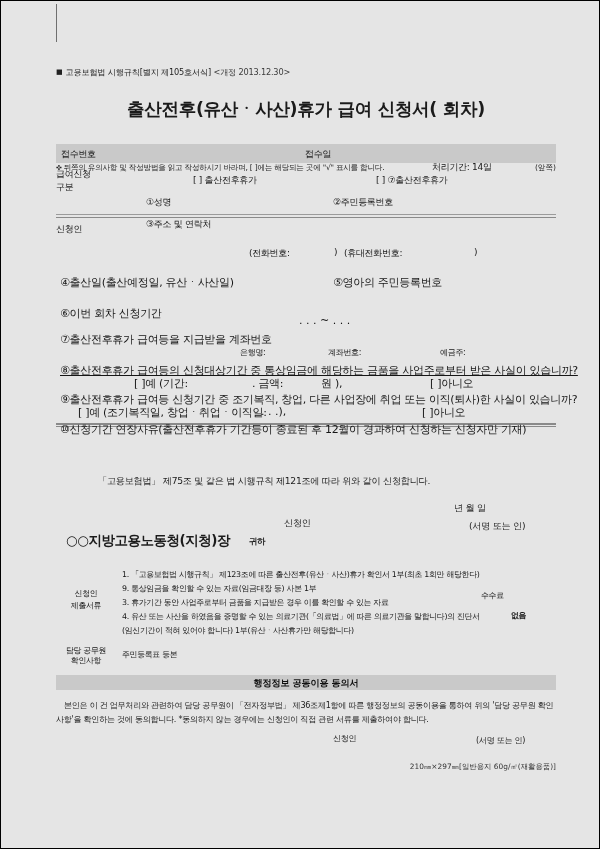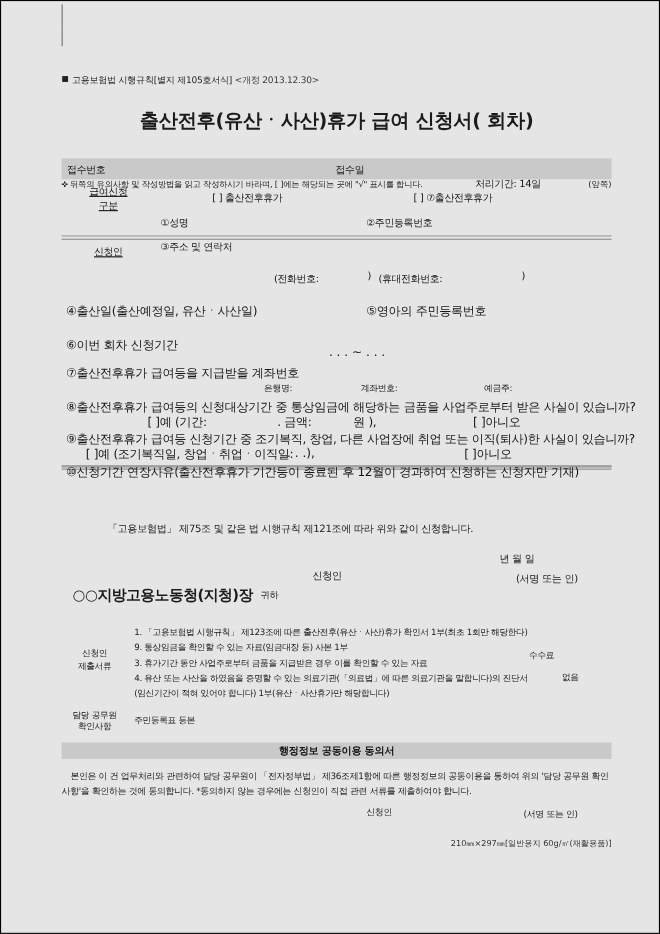--- a/index.html
+++ b/index.html
@@ -96,22 +96,20 @@
   .heavy-v { width: 1px; background: #7d7d7d; }
 
   .cell-label {
     position: absolute;
     font-size: 9px;
     letter-spacing: -0.3px;
     white-space: nowrap;
     color: #161616;
   }
   .cell-label.center {
-    text-align: center;
-    text-decoration: underline;
   }
   .gray-band {
     position: absolute;
     background: #c9c9c9;
     left: 0;
     width: 500px;
   }
 
   .t9 { font-size: 9px; }
   .t85 { font-size: 11px; }
@@ -126,22 +124,22 @@
   }
   .office-line {
     position: absolute;
     font-size: 13.5px;
     font-weight: bold;
     letter-spacing: -0.5px;
     white-space: nowrap;
   }
   .office-line .gwiha {
     font-size: 8.5px;
-    font-weight: normal;
-    margin-left: 7px;
+    font-weight: bold;
+    margin-left: 19px;
     vertical-align: 1px;
   }
 
   
   .doclist {
     position: absolute;
     font-size: 7.9px;
     letter-spacing: -0.3px;
     white-space: nowrap;
     color: #161616;
@@ -244,21 +242,21 @@
     <div class="cell-label t85" style="left:4px;top:305px;">⑥이번 회차 신청기간</div>
     <div class="cell-label t85 dots" style="left:243px;top:313px;">.      .      .  ~      .      .      .</div>
 
     <div class="hair-h" style="top:358px;"></div>
     <div class="cell-label t85" style="left:4px;top:331px;">⑦출산전후휴가 급여등을 지급받을 계좌번호</div>
     <div class="cell-label t8" style="left:184px;top:346px;">은행명:</div>
     <div class="cell-label t8" style="left:272px;top:346px;">계좌번호:</div>
     <div class="cell-label t8" style="left:384px;top:346px;">예금주:</div>
 
     <div class="hair-h" style="top:387px;"></div>
-    <div class="cell-label t85" style="left:4px;top:362px;">⑧출산전후휴가 급여등의 신청대상기간 중 통상임금에 해당하는 금품을 사업주로부터 받은 사실이 있습니까?</div>
+    <div class="cell-label t85" style="left:4px;top:362px;text-decoration:underline;">⑧출산전후휴가 급여등의 신청대상기간 중 통상임금에 해당하는 금품을 사업주로부터 받은 사실이 있습니까?</div>
     <div class="cell-label t85" style="left:78px;top:375px;">[    ]예 (기간:</div>
     <div class="cell-label t85" style="left:196px;top:375px;">. 금액:</div>
     <div class="cell-label t85" style="left:265px;top:375px;">원 ),</div>
     <div class="cell-label t85" style="left:374px;top:375px;">[    ]아니오</div>
 
     <div class="hair-h" style="top:417px;"></div>
     <div class="cell-label t85" style="left:4px;top:391px;">⑨출산전후휴가 급여등 신청기간 중 조기복직, 창업, 다른 사업장에 취업 또는 이직(퇴사)한 사실이 있습니까?</div>
     <div class="cell-label t85" style="left:22px;top:404px;text-align:center;">[  ]예 (조기복직일, 창업ㆍ취업ㆍ이직일:</div>
     <div class="cell-label t85 dots" style="left:205px;top:404px;">.        .        .),</div>
     <div class="cell-label t85" style="left:366px;top:404px;">[  ]아니오</div>
@@ -291,21 +289,21 @@
     <div class="doclist" style="left:66px;top:582px;">9. 통상임금을 확인할 수 있는 자료(임금대장 등) 사본 1부</div>
     <div class="doclist" style="left:66px;top:596px;">3. 휴가기간 동안 사업주로부터 금품을 지급받은 경우 이를 확인할 수 있는 자료</div>
     <div class="doclist" style="left:66px;top:610px;">4. 유산 또는 사산을 하였음을 증명할 수 있는 의료기관(「의료법」에 따른 의료기관을 말합니다)의 진단서</div>
     <div class="doclist" style="left:66px;top:624px;">    (임신기간이 적혀 있어야 합니다) 1부(유산ㆍ사산휴가만 해당합니다)</div>
 
     <div class="doclist" style="left:0;top:644px;width:60px;text-align:center;">담당 공무원</div>
     <div class="doclist" style="left:0;top:654px;width:60px;text-align:center;">확인사항</div>
     <div class="doclist t85" style="left:66px;top:648px;">주민등록표 등본</div>
 
     <div class="doclist" style="left:425px;top:589px;width:75px;text-align:left;">수수료</div>
-    <div class="doclist" style="left:425px;top:609px;width:75px;text-align:center;">없음</div>
+    <div class="doclist" style="left:425px;top:609px;width:75px;text-align:center;font-weight:bold;">없음</div>
 
     <div class="heavy-h" style="top:673px;height:1px;background:#8a8a8a;"></div>
     <div class="banner" style="top:674px;">행정정보 공동이용 동의서</div>
     <div class="hair-h" style="top:689px;"></div>
 
     <div class="consent-p" style="left:8px;top:699px;">본인은 이 건 업무처리와 관련하여 담당 공무원이 「전자정부법」 제36조제1항에 따른 행정정보의 공동이용을 통하여 위의 '담당 공무원 확인</div>
     <div class="consent-p" style="left:0;top:713px;">사항'을 확인하는 것에 동의합니다.  *동의하지 않는 경우에는 신청인이 직접 관련 서류를 제출하여야 합니다.</div>
 
     <div class="consent-p t9" style="left:277px;top:732px;">신청인</div>
     <div class="consent-p t8" style="left:420px;top:734px;">(서명 또는 인)</div>

